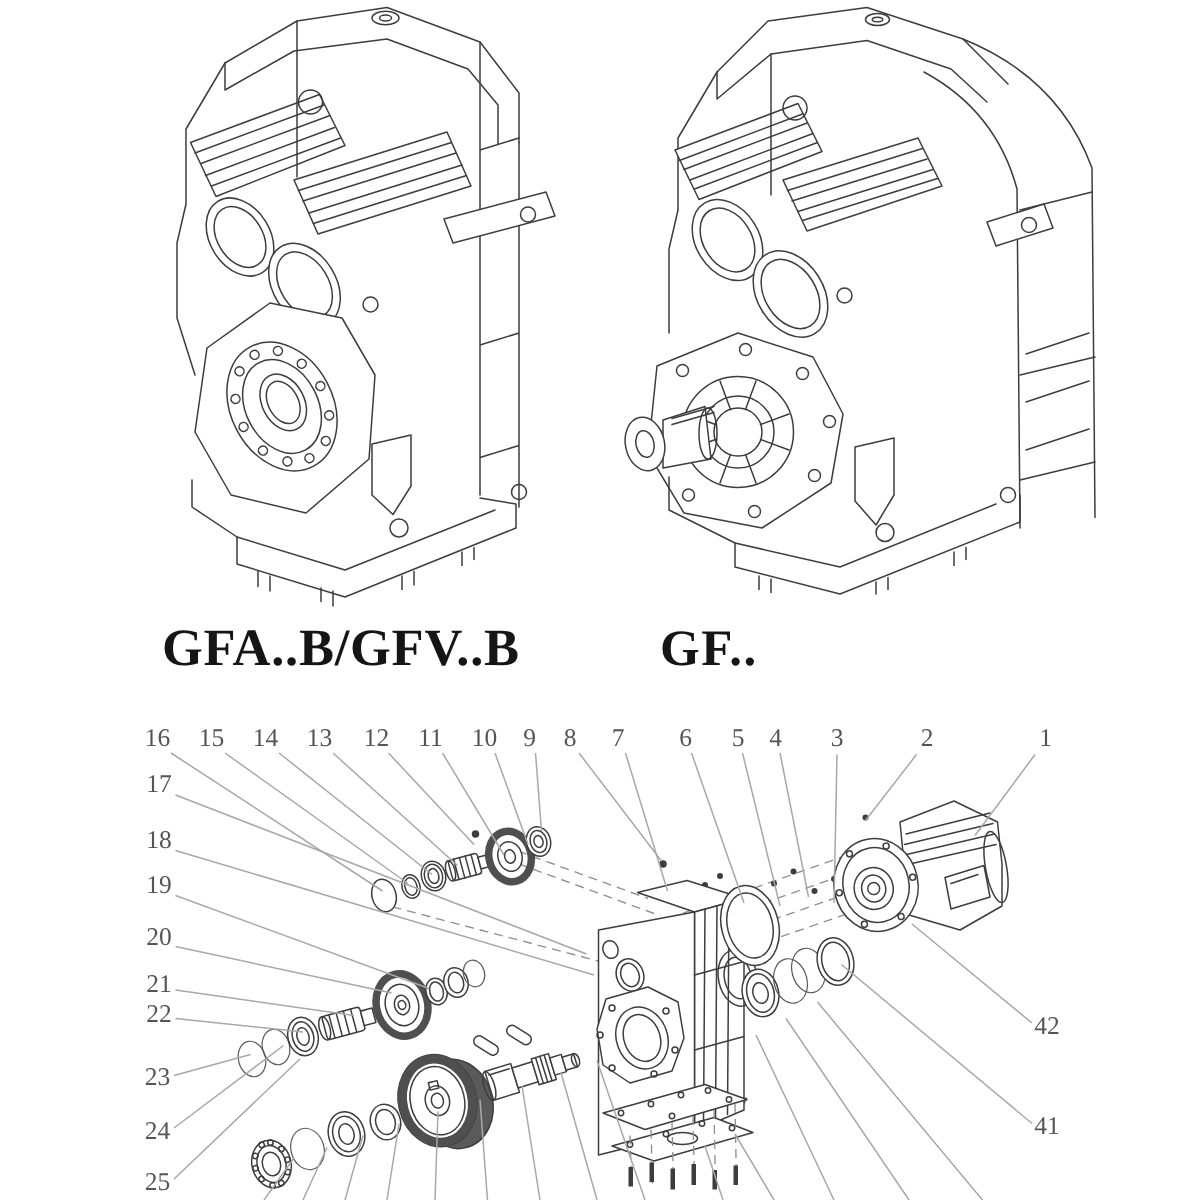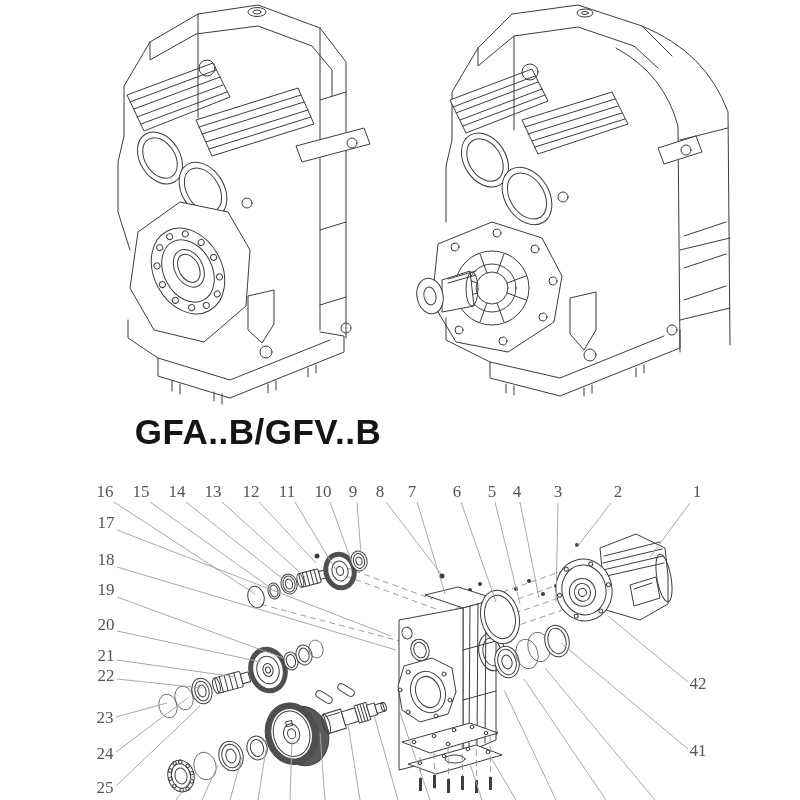--- a/index.html
+++ b/index.html
@@ -14,22 +14,22 @@
          font-family:"Liberation Serif",serif;}
   svg{position:absolute;left:0;top:0;}
   .ln{fill:none;stroke:var(--drawing-line);stroke-width:1;stroke-linejoin:round;stroke-linecap:round;}
   .lnf{fill:#ffffff;stroke:var(--drawing-line);stroke-width:1;stroke-linejoin:round;}
   .thin{fill:none;stroke:#5a5a5a;stroke-width:0.8;}
   .dash{fill:none;stroke:#909090;stroke-width:0.9;stroke-dasharray:6 4;}
   .leader{stroke:var(--leader-line);stroke-width:1;fill:none;}
   .dark{fill:#3d3d3d;stroke:none;}
   .rim{fill:none;stroke:#4f4f4f;}
   .callout-num{font-family:"Liberation Serif",serif;font-size:17px;fill:var(--callout-text);text-anchor:middle;}
-  .model-label{position:absolute;font-family:Liberation Sans, sans-serif;font-weight:700;
-               color:var(--label-text);text-align:center;white-space:nowrap;}
+  .model-label{position:absolute;font-family:Liberation Serif, serif;font-weight:700;
+               color:var(--label-text);white-space:nowrap;}
   .model-label.left{left:108px;top:412px;width:300px;font-size:35px;letter-spacing:0.5px;}
   .model-label.right{left:440px;top:414px;width:200px;font-size:34px;letter-spacing:1px;}
 </style>
 </head>
 <body>
 
 <div class="stage">
 
 <svg width="800" height="800" viewBox="0 0 800 800">
 
@@ -431,14 +431,15 @@
           <text x="105" y="793" class="callout-num">25</text>
           <line x1="688" y1="682" x2="608" y2="616" class="leader"></line>
           <text x="698" y="689" class="callout-num">42</text>
           <line x1="688" y1="749" x2="561" y2="643" class="leader"></line>
           <text x="698" y="756" class="callout-num">41</text>
         </g>
   </g>
 </svg>
 
 <div class="model-label left">GFA..B/GFV..B</div>
+<div class="model-label right">GF..</div>
 
 </div>
 
 </body></html>

